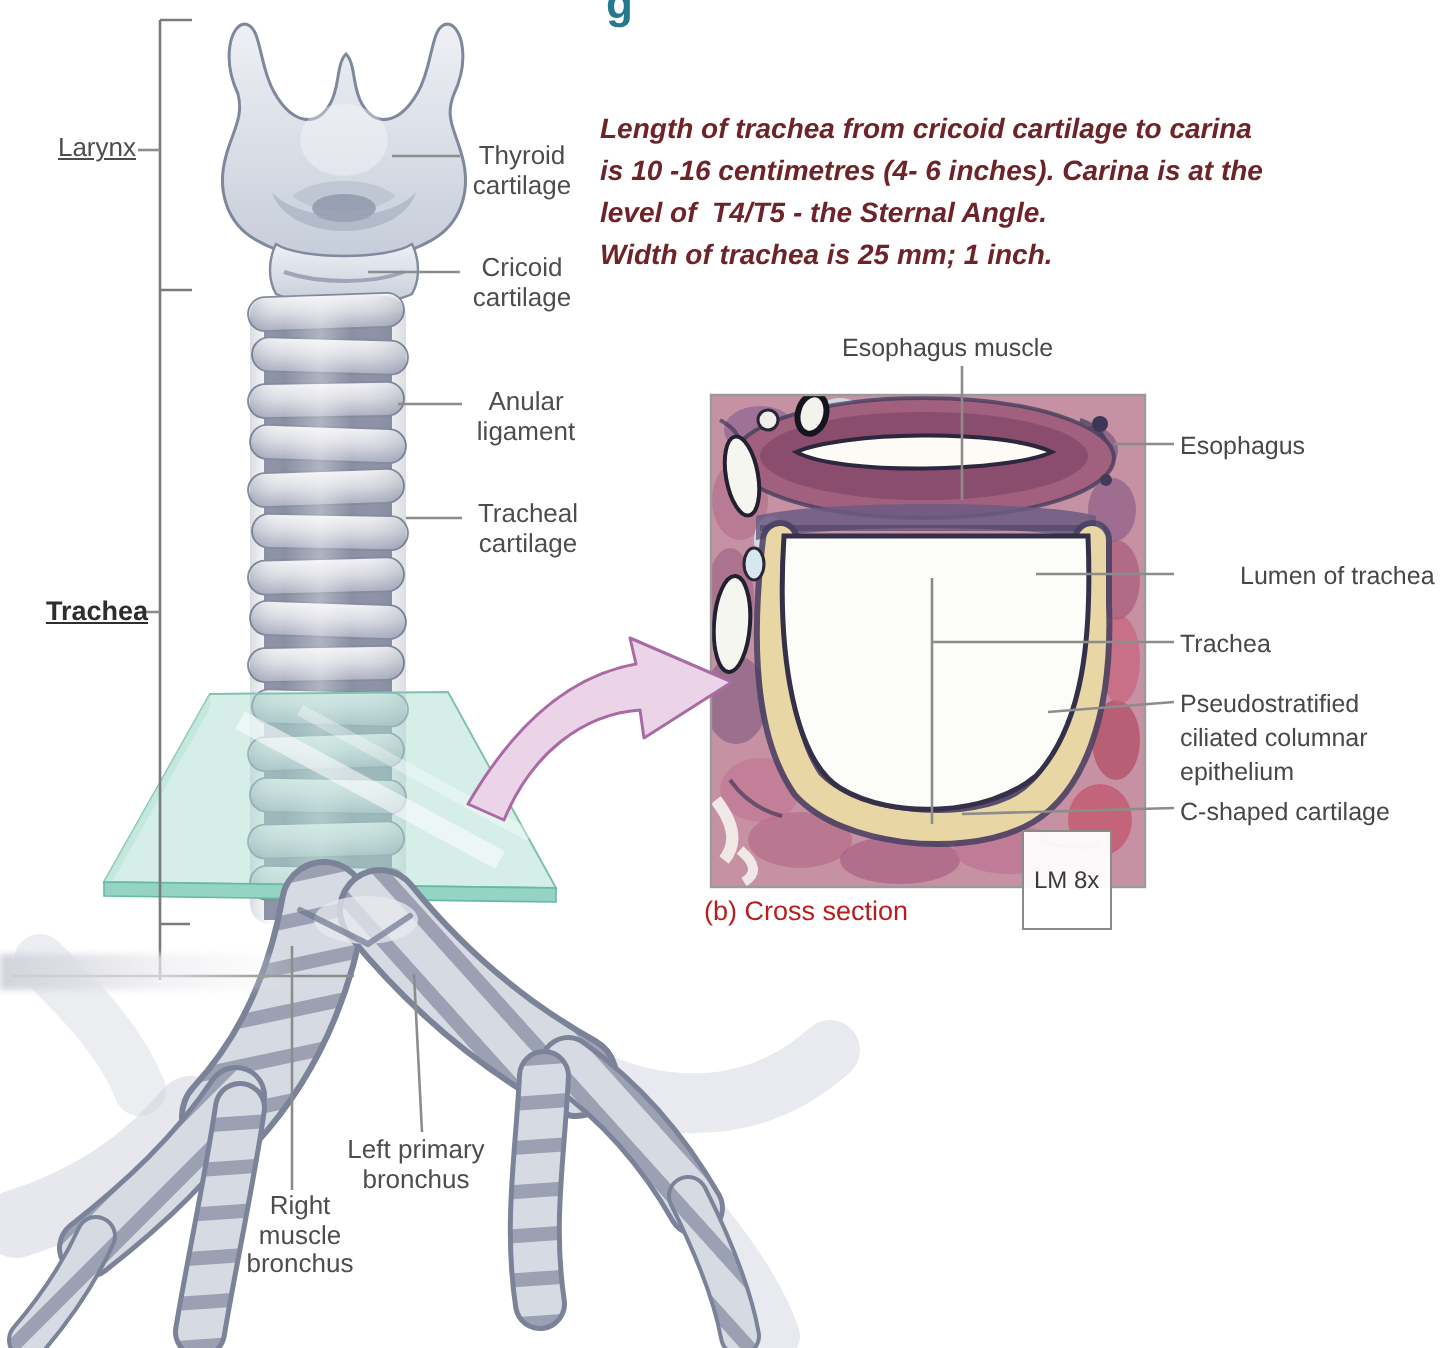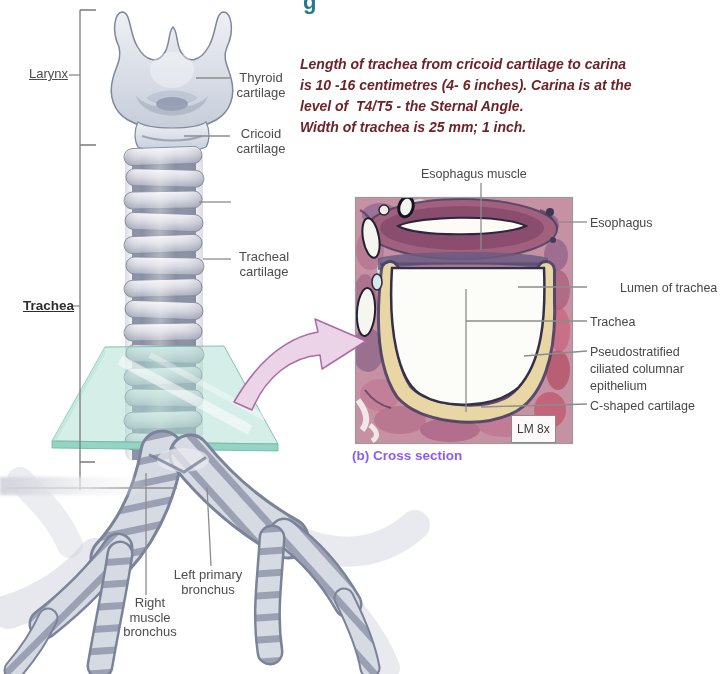--- a/index.html
+++ b/index.html
@@ -10,22 +10,22 @@
        white-space:pre-line;}
   .center{text-align:center;}
   .right{text-align:right;text-decoration:underline;}
   .bold{font-weight:bold;color:#2d2d2d;}
   .cs-lbl{position:absolute;font-size:12.5px;line-height:17px;color:#474747;white-space:pre-line;}
   .note{position:absolute;left:300px;top:26px;width:420px;
         font-style:italic;font-weight:bold;font-size:14px;line-height:21px;
         color:#6e2328;white-space:pre-wrap;margin-top:28px;}
   .gfrag{position:absolute;left:303px;top:-11px;font-weight:bold;font-size:22px;color:#25798e;}
   .lm{position:absolute;left:511px;top:415px;border:1px solid #8a8a8a;
-      background:rgba(255,255,255,.95);padding:5px 5px;font-size:12px;line-height:16px;color:#3a3a3a;}
-  .caption{position:absolute;left:352px;top:448px;font-weight:bold;font-size:13.5px;color:#8b5cf6;}
+      background:rgba(255,255,255,.95);padding:16px 5px;font-size:12px;line-height:16px;color:#3a3a3a;}
+  .caption{position:absolute;left:352px;top:448px;font-weight:normal;font-size:13.5px;color:#b91c1c;}
   .fadeband{position:absolute;left:0;top:477px;width:150px;height:18px;
             background:linear-gradient(90deg,rgba(208,210,218,.95),rgba(238,238,242,.7) 55%,rgba(255,255,255,0));
             filter:blur(1.5px);}
 </style>
 </head>
 <body>
 
 <div id="page">
 
 <svg id="artwork" width="720" height="674" viewBox="0 0 720 674">
@@ -220,20 +220,22 @@
 <div class="note">Length of trachea from cricoid cartilage to carina
 is 10 -16 centimetres (4- 6 inches). Carina is at the
 level of  T4/T5 - the Sternal Angle.
 Width of trachea is 25 mm; 1 inch.</div>
 
 <div class="lbl right" style="left:14px;top:67px;width:54px;">Larynx</div>
 <div class="lbl center" style="left:224px;top:71px;width:74px;">Thyroid
 cartilage</div>
 <div class="lbl center" style="left:224px;top:127px;width:74px;">Cricoid
 cartilage</div>
+<div class="lbl center" style="left:226px;top:194px;width:74px;">Anular
+ligament</div>
 <div class="lbl center" style="left:226px;top:250px;width:76px;">Tracheal
 cartilage</div>
 <div class="lbl right bold" style="left:14px;top:299px;width:60px;font-size:13.5px;">Trachea</div>
 <div class="lbl center" style="left:163px;top:568px;width:90px;">Left primary
 bronchus</div>
 <div class="lbl center" style="left:106px;top:596px;width:88px;">Right
 muscle
 bronchus</div>
 
 <div class="cs-lbl" style="left:421px;top:166px;width:130px;">Esophagus muscle</div>

